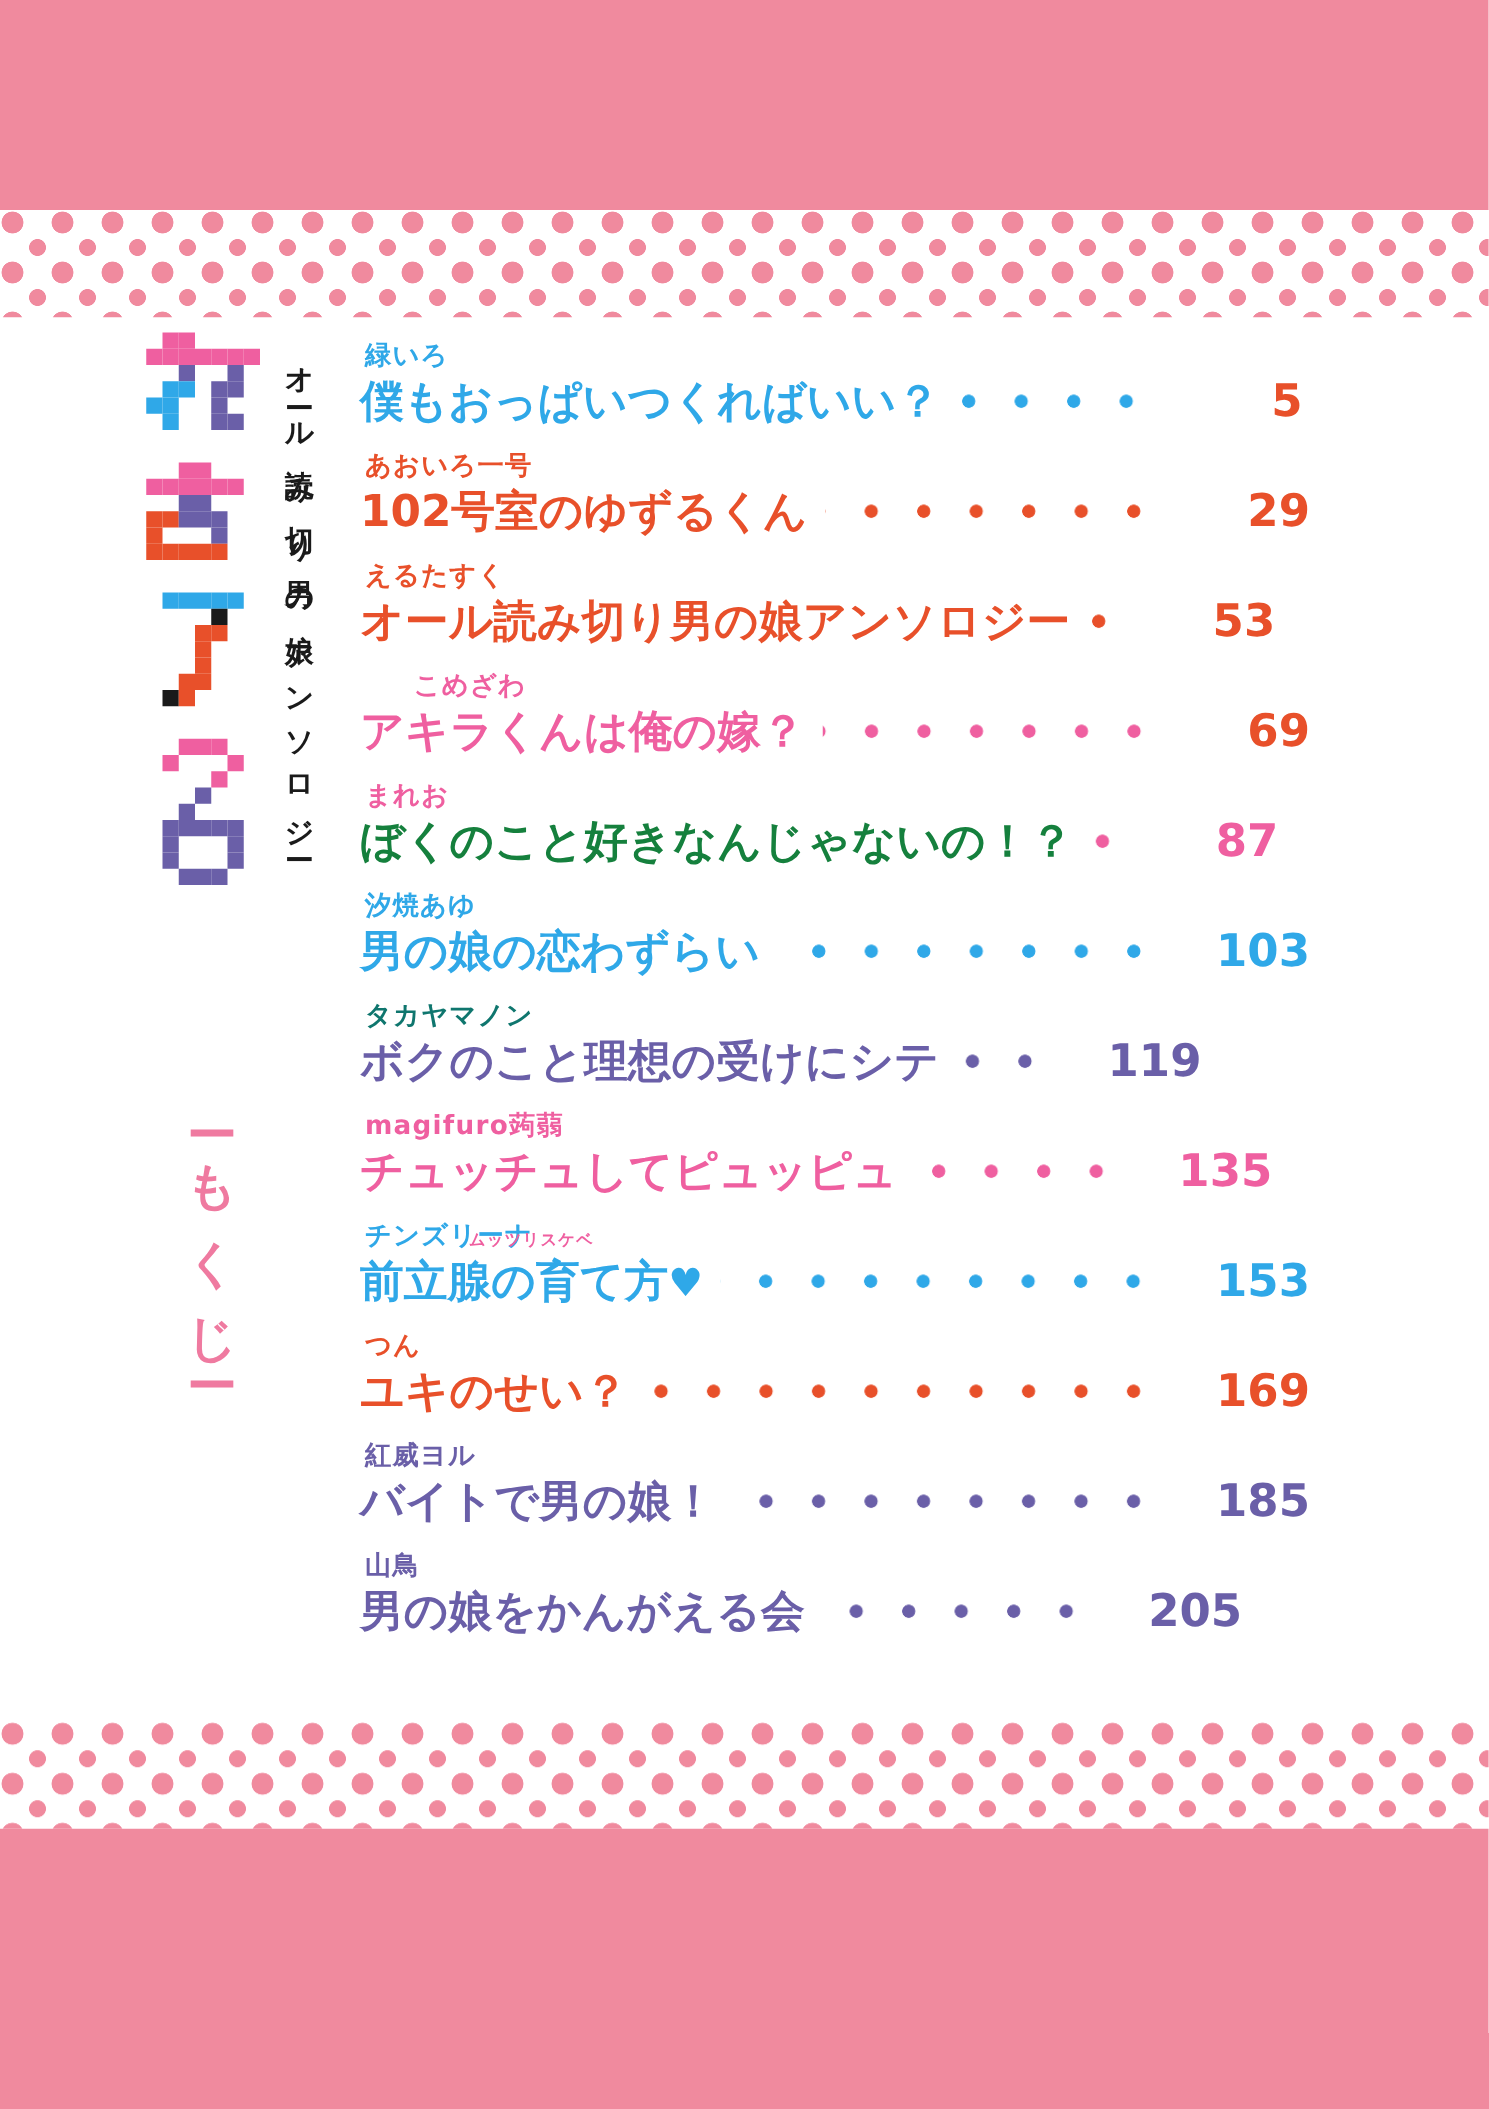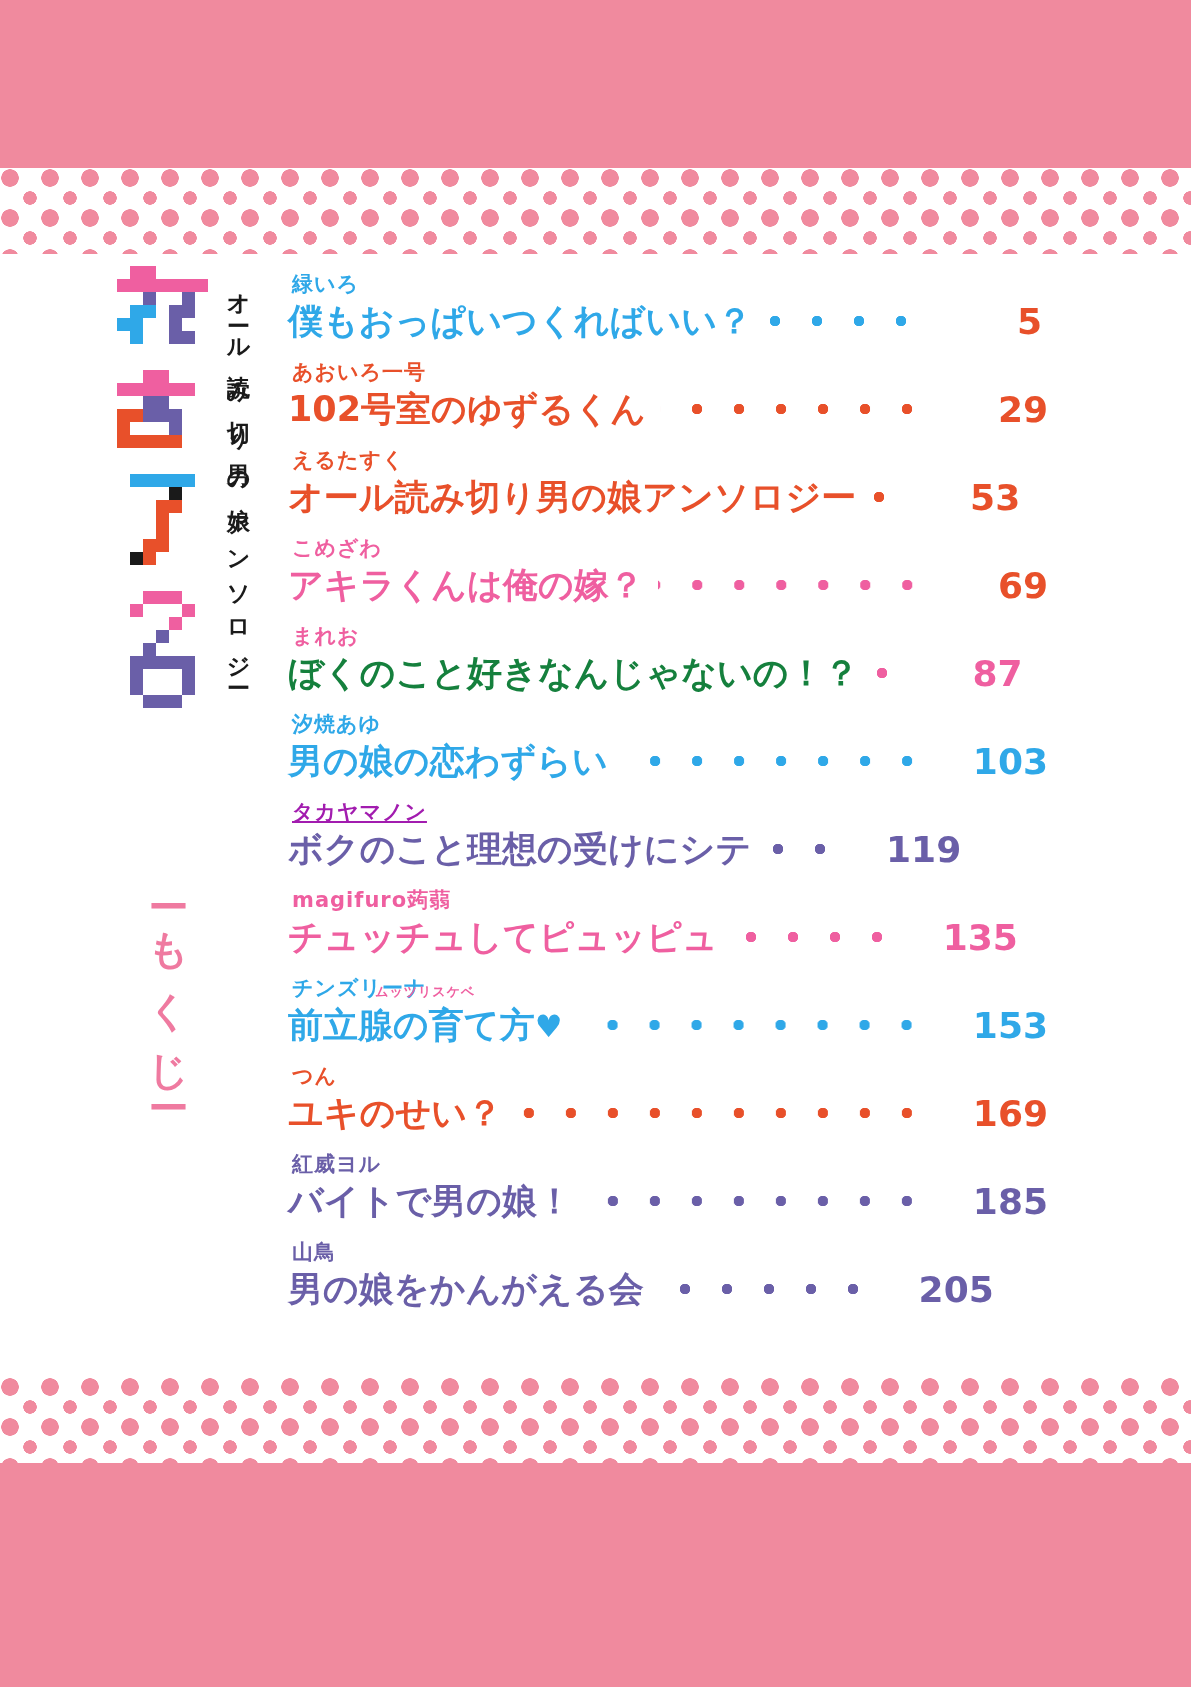--- a/index.html
+++ b/index.html
@@ -324,21 +324,21 @@
       <div class="toc-entry">
         <div class="author" style="color:#e8502a;">えるたすく</div>
         <div class="row">
           <span class="ttl" style="color:#e8502a;">オール読み切り男の娘アンソロジー</span>
           <span class="dots" style="color:#e8502a; max-width:44px;"></span>
           <span class="pg" style="color:#e8502a;">53</span>
         </div>
       </div>
 
       <div class="toc-entry">
-        <div class="author" style="color:#ef5fa0;">こめざわ</div>
+        <div class="author" style="color:#ef5fa0;margin-left:39px;">こめざわ</div>
         <div class="row">
           <span class="ttl" style="color:#ef5fa0;">アキラくんは俺の嫁？</span>
           <span class="dots" style="color:#ef5fa0;"></span>
           <span class="pg" style="color:#e8502a;">69</span>
         </div>
       </div>
 
       <div class="toc-entry">
         <div class="author" style="color:#ef5fa0;">まれお</div>
         <div class="row">
@@ -351,21 +351,21 @@
       <div class="toc-entry">
         <div class="author" style="color:#2fa8e8;">汐焼あゆ</div>
         <div class="row">
           <span class="ttl" style="color:#2fa8e8;">男の娘の恋わずらい</span>
           <span class="dots" style="color:#2fa8e8;"></span>
           <span class="pg" style="color:#2fa8e8;">103</span>
         </div>
       </div>
 
       <div class="toc-entry">
-        <div class="author" style="color:#a21caf;text-decoration:underline;">タカヤマノン</div>
+        <div class="author" style="color:#0f766e;">タカヤマノン</div>
         <div class="row">
           <span class="ttl" style="color:#6a5fa8;">ボクのこと理想の受けにシテ</span>
           <span class="dots" style="color:#6a5fa8; max-width:90px;"></span>
           <span class="pg" style="color:#6a5fa8;">119</span>
         </div>
       </div>
 
       <div class="toc-entry">
         <div class="author" style="color:#ef5fa0;">magifuro蒟蒻</div>
         <div class="row">

